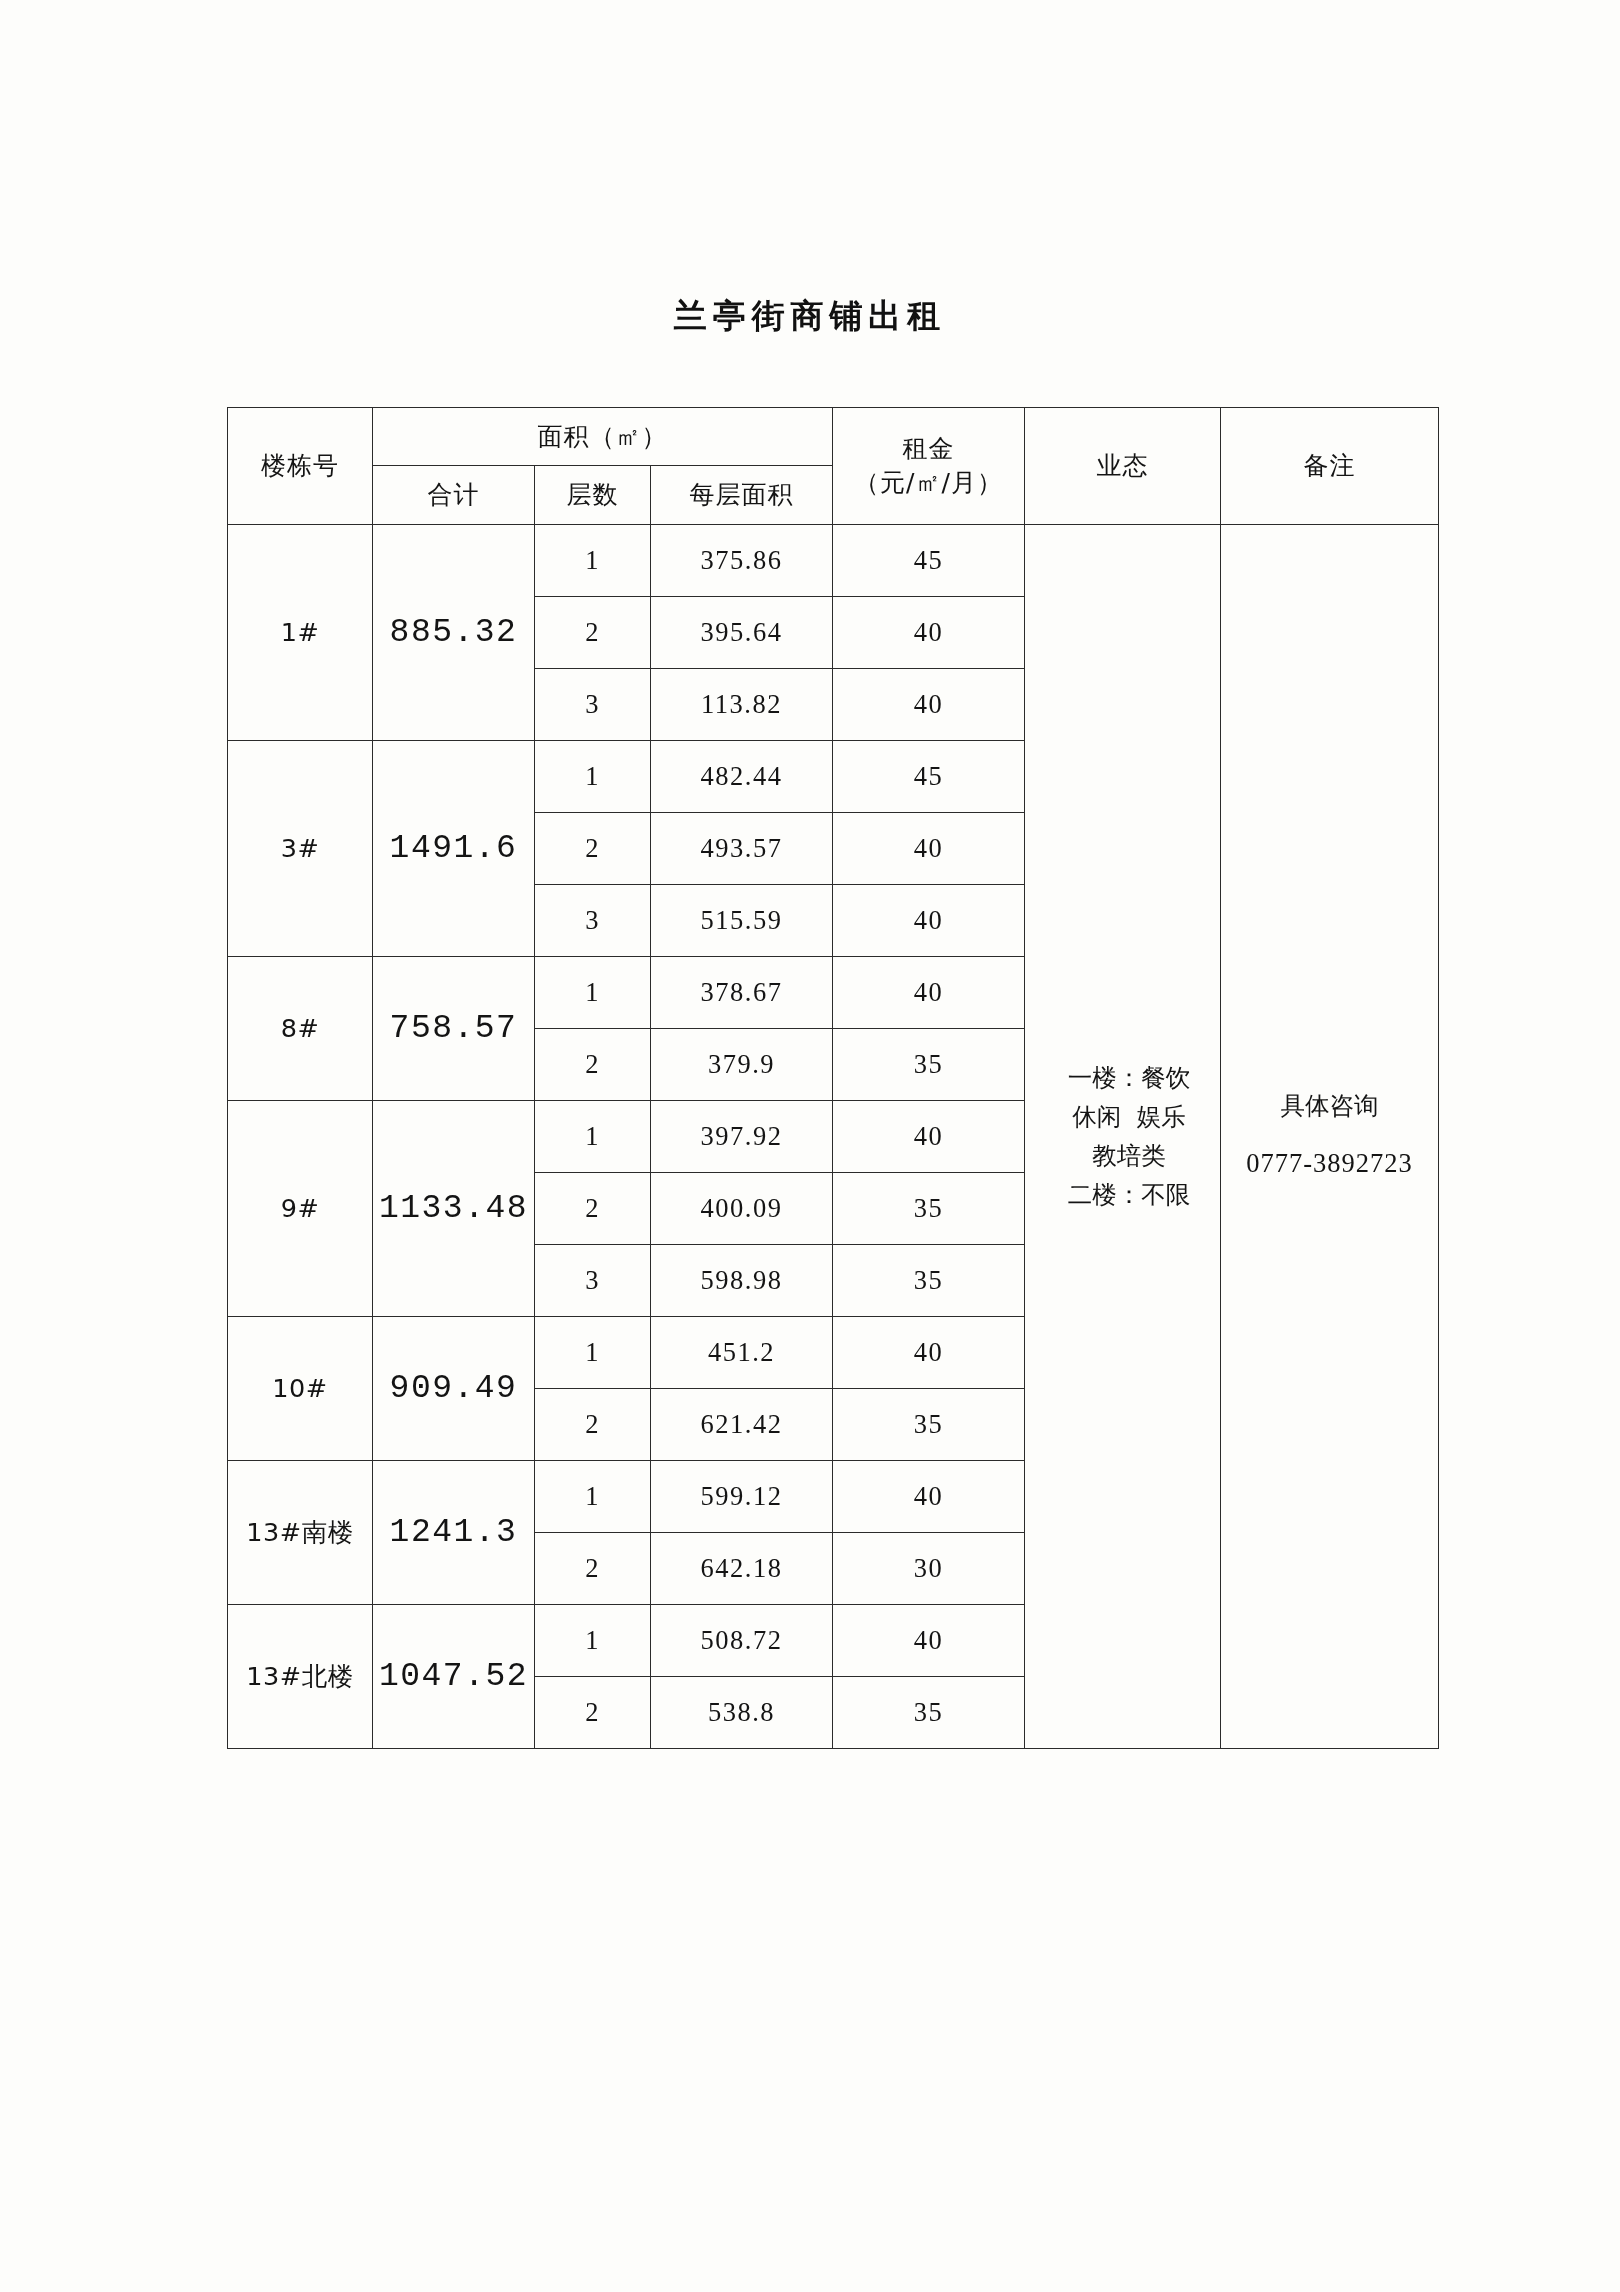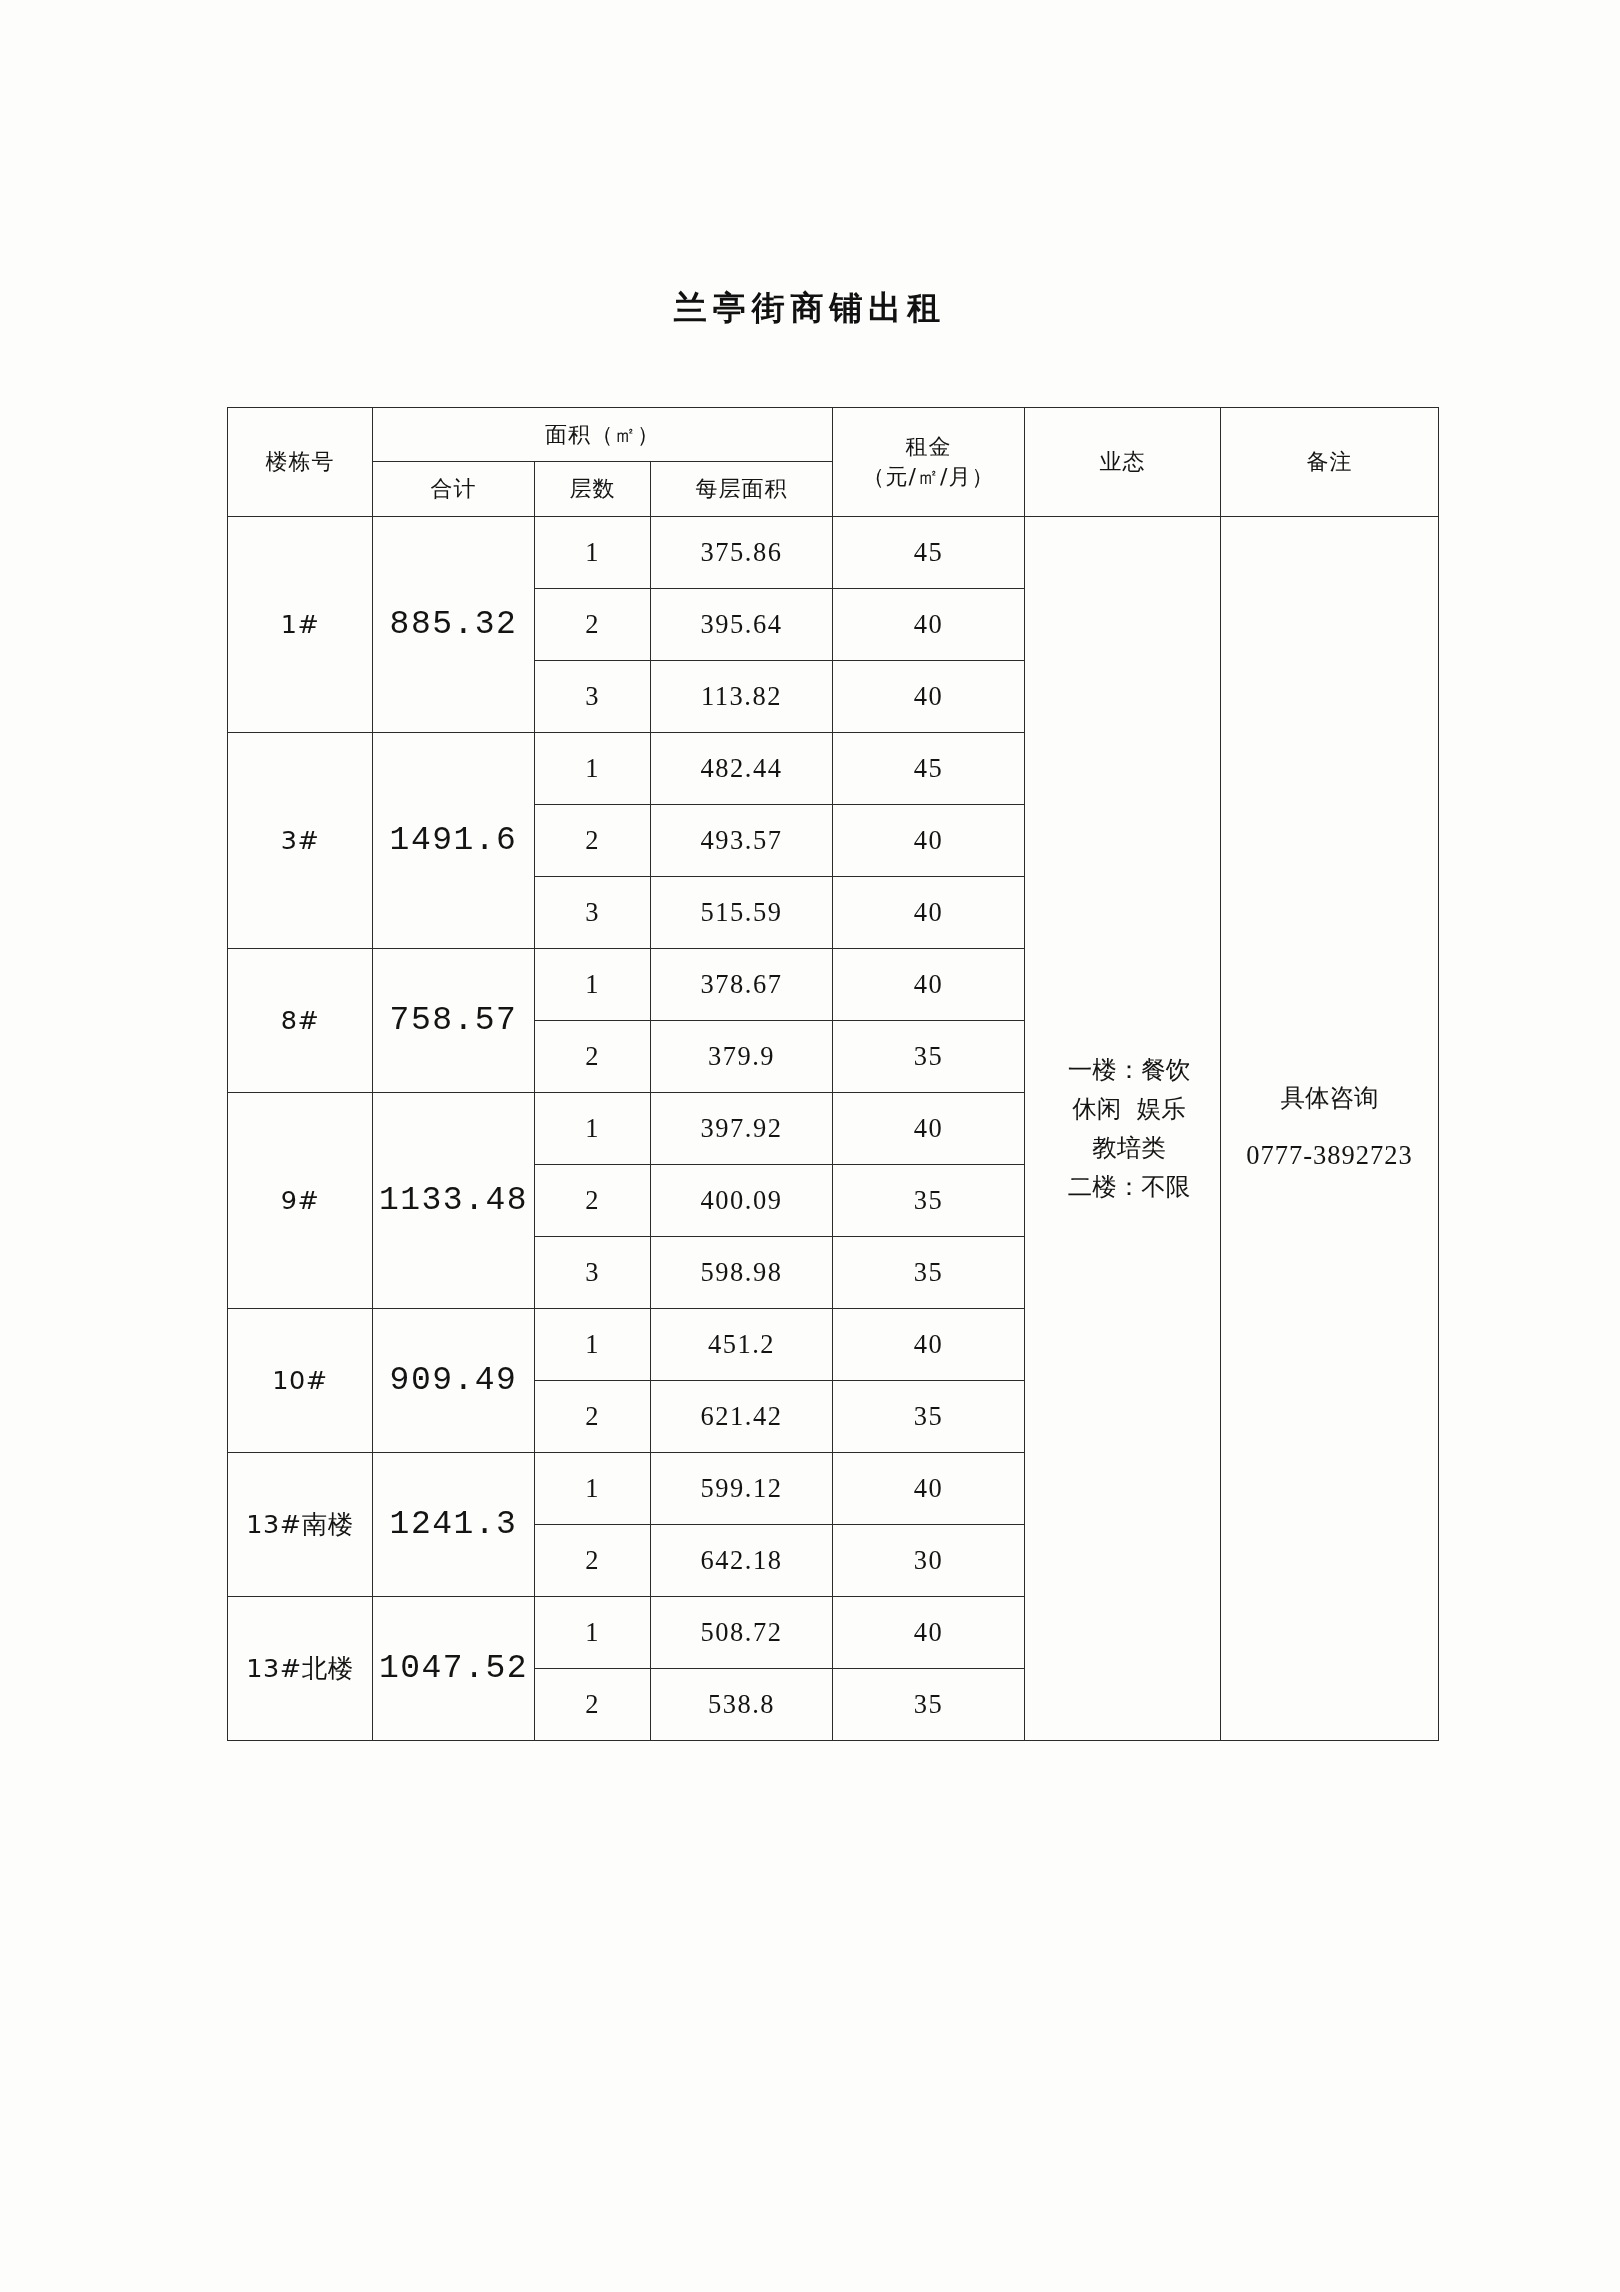--- a/index.html
+++ b/index.html
@@ -23,21 +23,21 @@
   }
   .page-inner {
     position: absolute;
     left: 0;
     top: 0;
     width: 1620px;
     height: 2293px;
   }
   .doc-title {
     position: absolute;
-    top: 286px;
+    top: 294px;
     left: 0;
     width: 1620px;
     text-align: center;
     font-family: "DejaVu Sans", sans-serif;
     font-size: 33px;
     font-weight: 600;
     letter-spacing: 5.9px;
     color: #111;
   }
   .table-wrap {
@@ -62,21 +62,21 @@
   col.c-building { width: 145px; }
   col.c-total    { width: 162px; }
   col.c-floor    { width: 116px; }
   col.c-each     { width: 182px; }
   col.c-rent     { width: 192px; }
   col.c-format   { width: 196px; }
   col.c-remark   { width: 218px; }
 
   .hdr-cell {
     font-family: "DejaVu Sans", sans-serif;
-    font-size: 22px;
+    font-size: 25px;
     letter-spacing: 1px;
     padding: 11.8px 3.9px;
     line-height: 1.35;
   }
   .hdr-cell .sub {
     display: block;
   }
   .num-cell {
     font-family: "Liberation Serif", serif;
     font-size: 26.5px;

